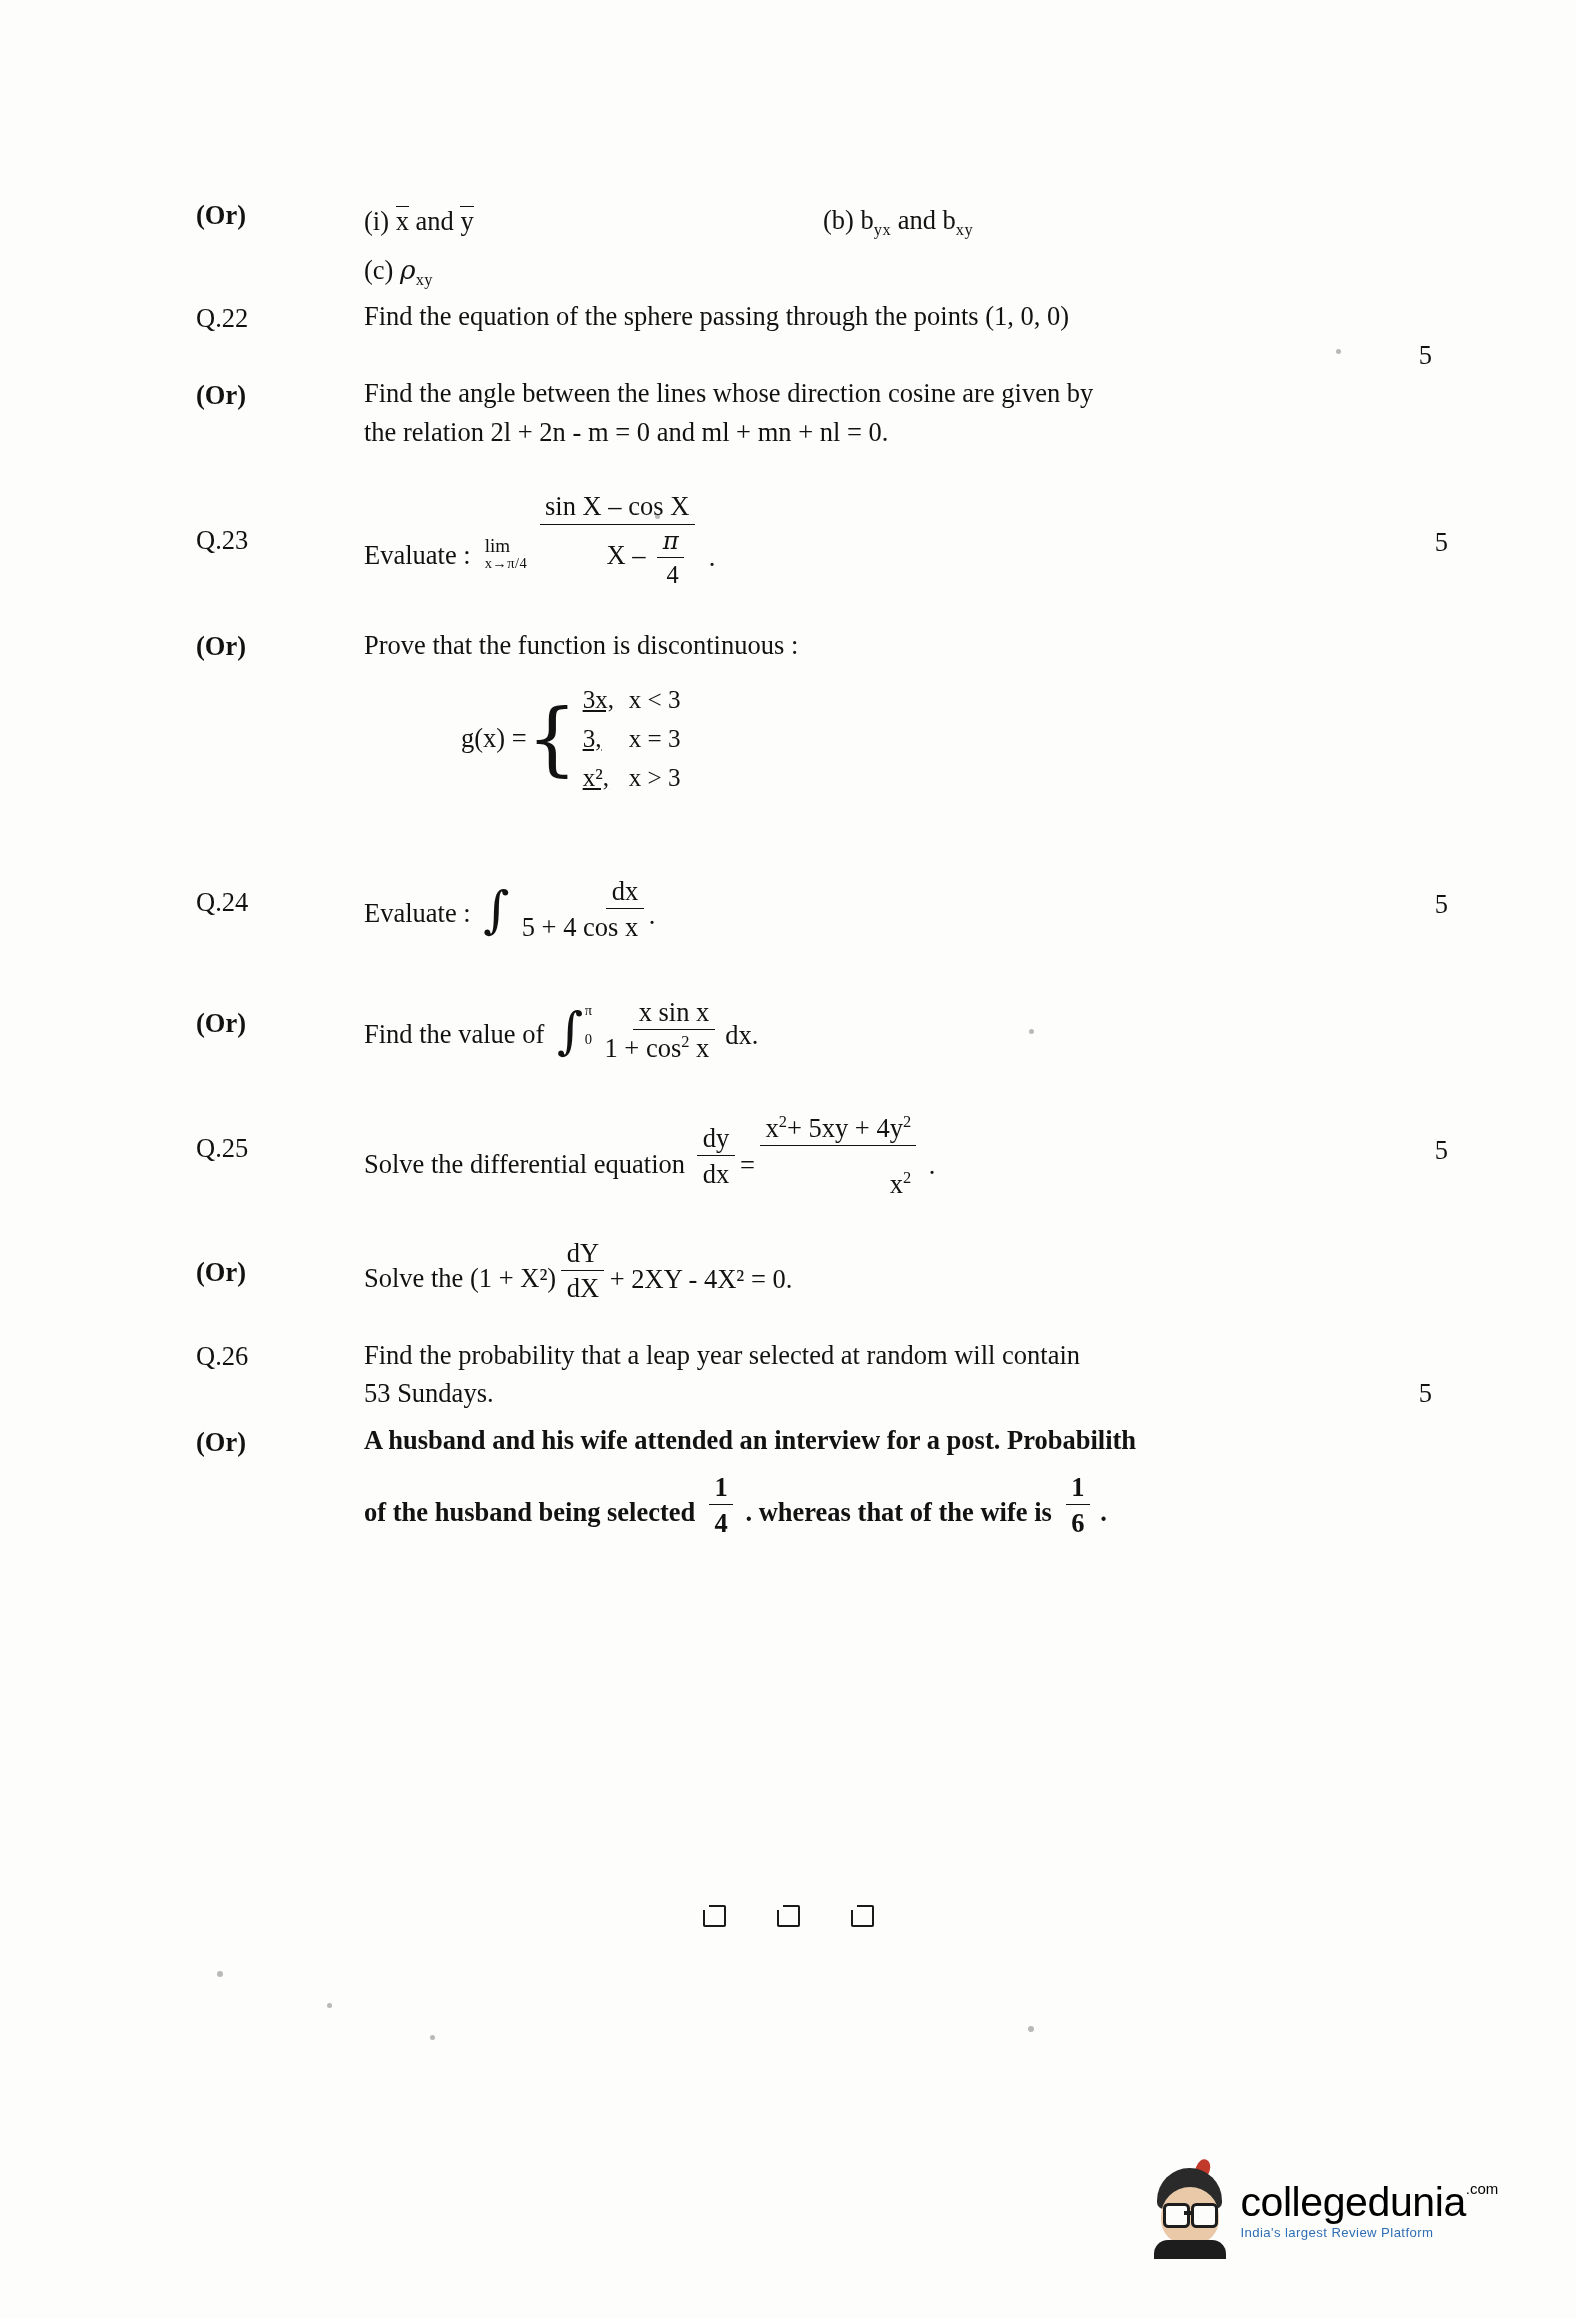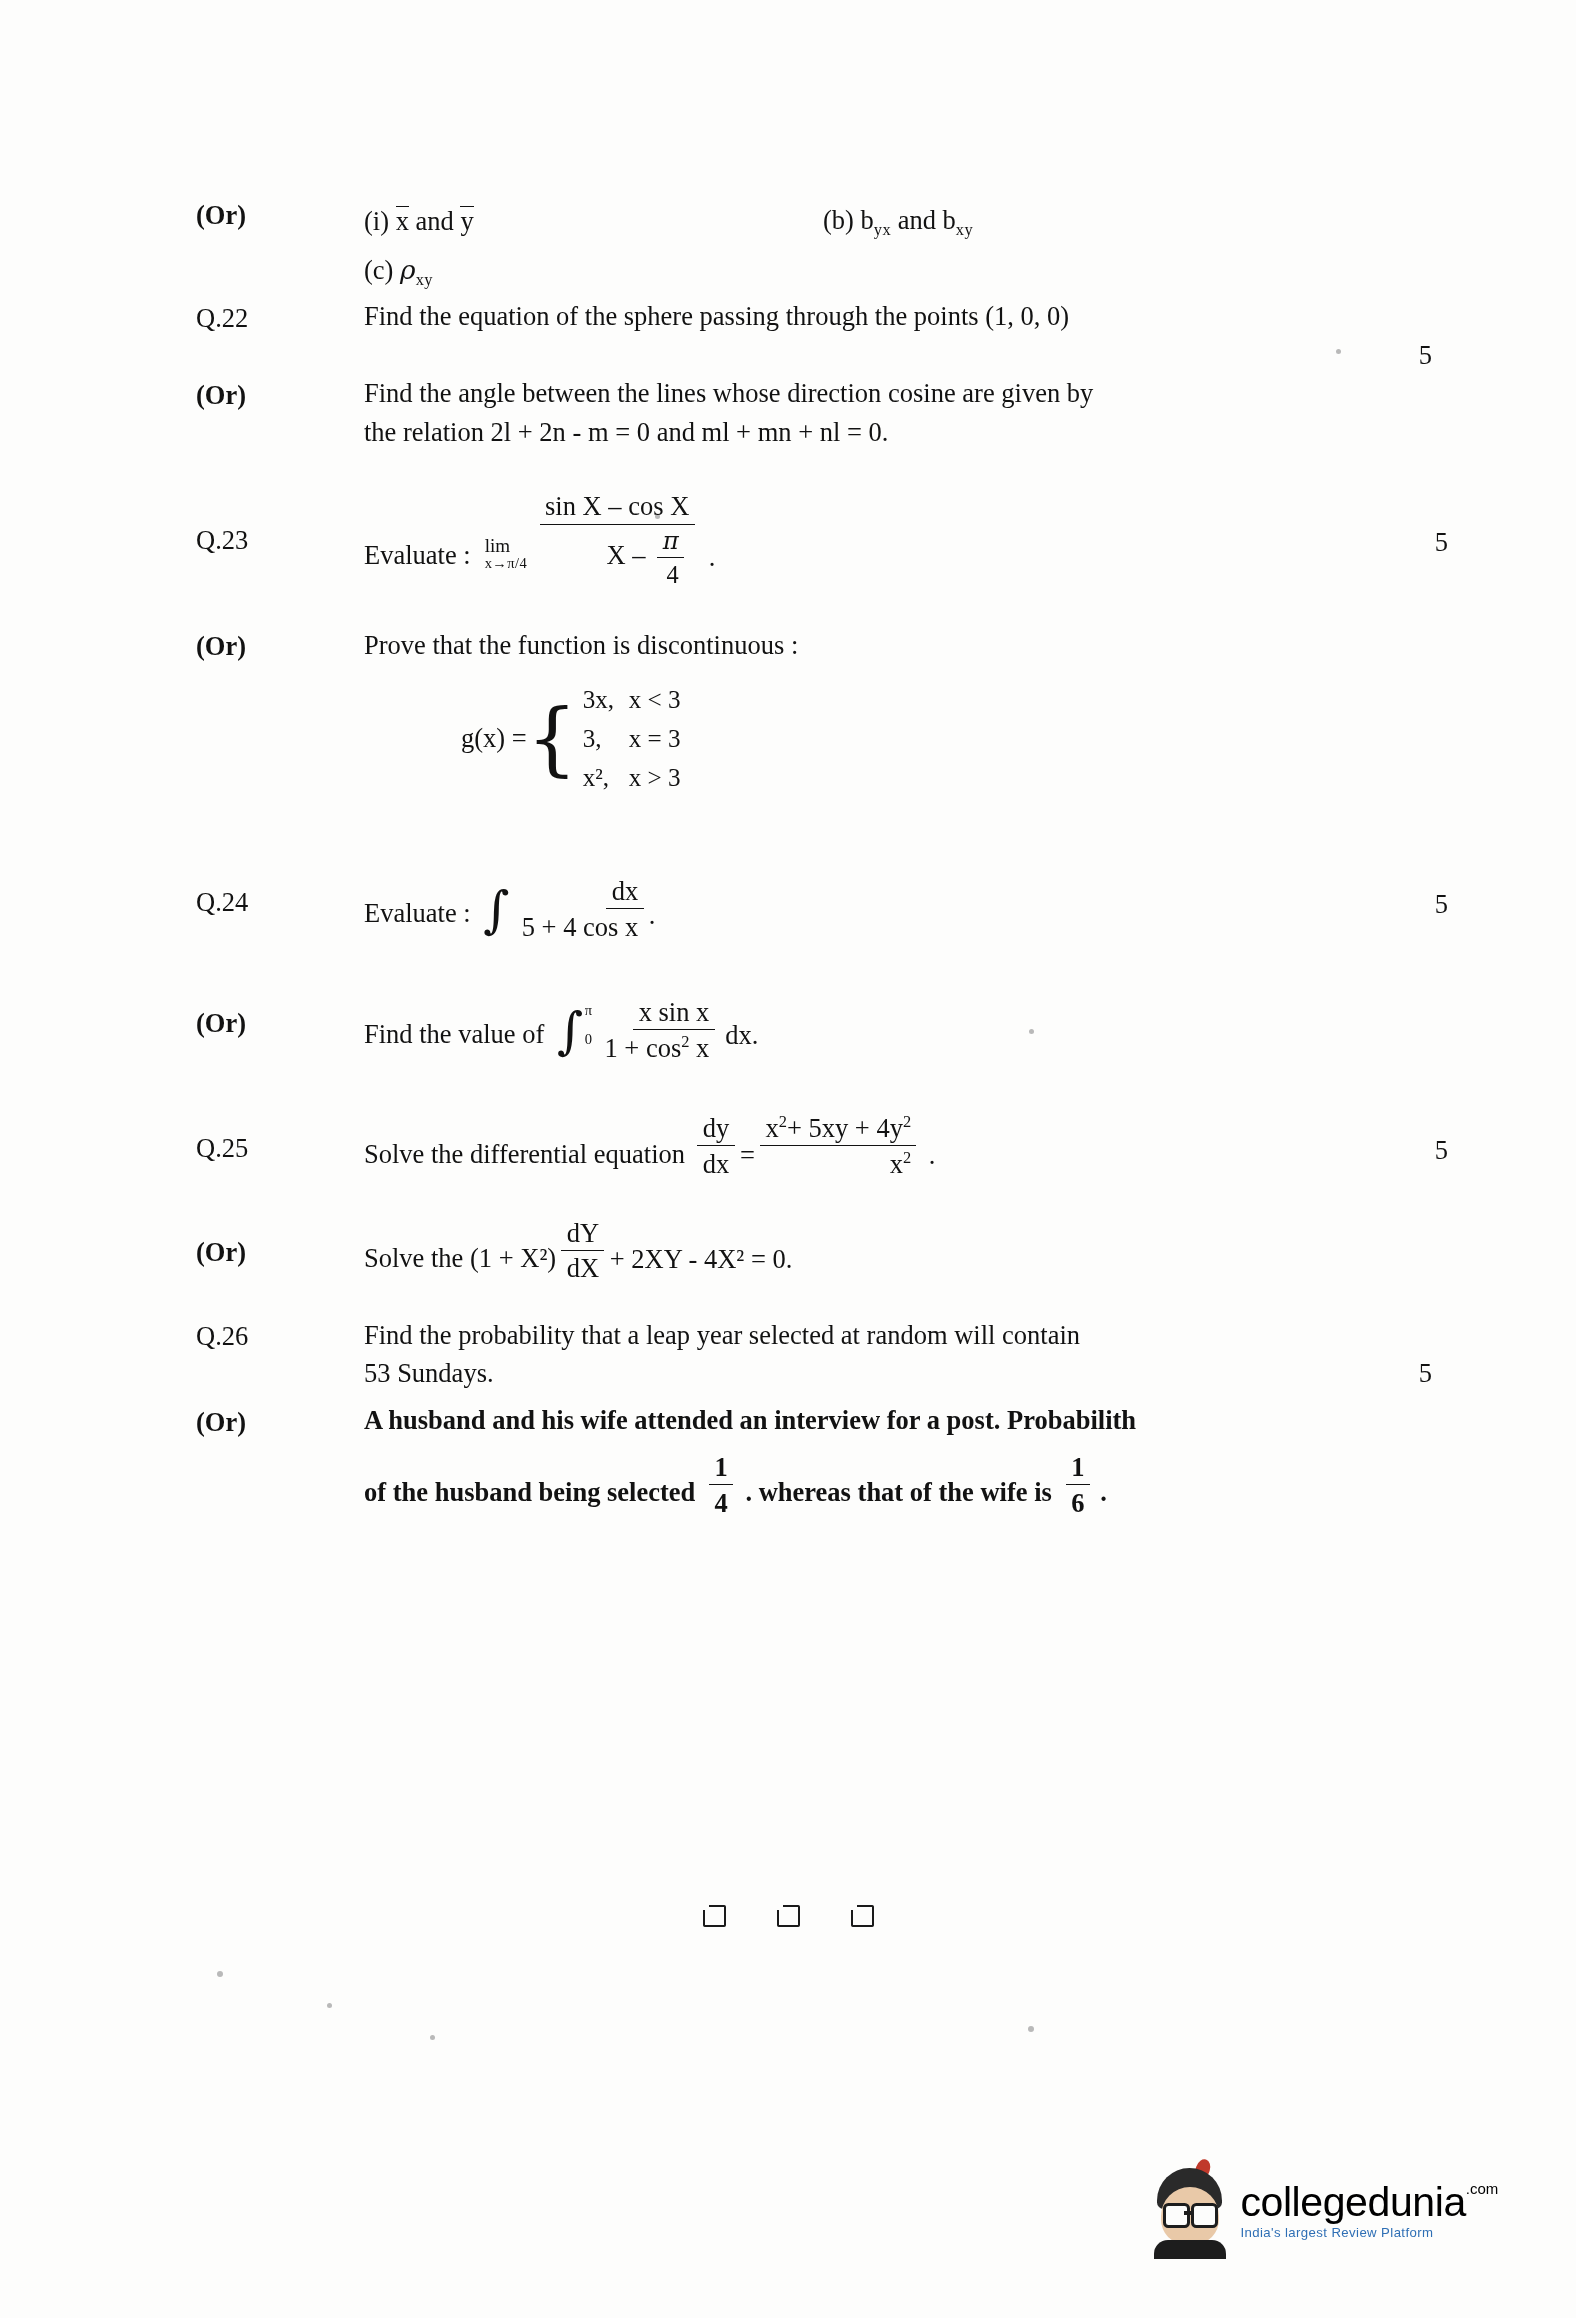--- a/index.html
+++ b/index.html
@@ -130,21 +130,21 @@
     margin-right: 5.3px;
     font-weight: 300;
   }
   .cases {
     display: inline-flex;
     flex-direction: column;
     line-height: 1.55;
     font-size: 0.95em;
   }
   .cases .cline { white-space: nowrap; }
-  .cases .c1 { display: inline-block; width: 46px; }
+  .cases .c1 { display: inline-block; width: 46px; text-decoration: underline; }
   .piece-block {
     margin-left: 97px;
     margin-top: 16px;
     display: flex;
     align-items: center;
   }
   .eval-block { display: flex; align-items: center; }
 
   .dingbats {
     position: absolute;
@@ -411,21 +411,21 @@
     <div class="qrow" style="margin-top:16px;">
       <div class="label" style="padding-top:23px;">Q.25</div>
       <div class="body">
         <div class="eval-block">
           <span style="padding-top:23px;text-align:center;">Solve the differential equation</span>
           <span class="frac" style="margin-left:12.4px; margin-top:7px;">
             <span class="num">dy</span>
             <span class="den">dx</span>
           </span>
           <span style="padding-top:25px;">=</span>
-          <span class="frac" style="margin-top:7px;">
+          <span class="frac" style="margin-top:7px;gap:20px;">
             <span class="num">
               <span>x</span><span class="sup">2</span><span>+ 5xy + 4y</span><span class="sup">2</span>
             </span>
             <span class="den">
               <span>x</span><span class="sup">2</span>
             </span>
           </span>
           <span style="padding-top:26.5px; margin-left:7px;">.</span>
         </div>
         <span class="marks" style="top:25px;">5</span>

